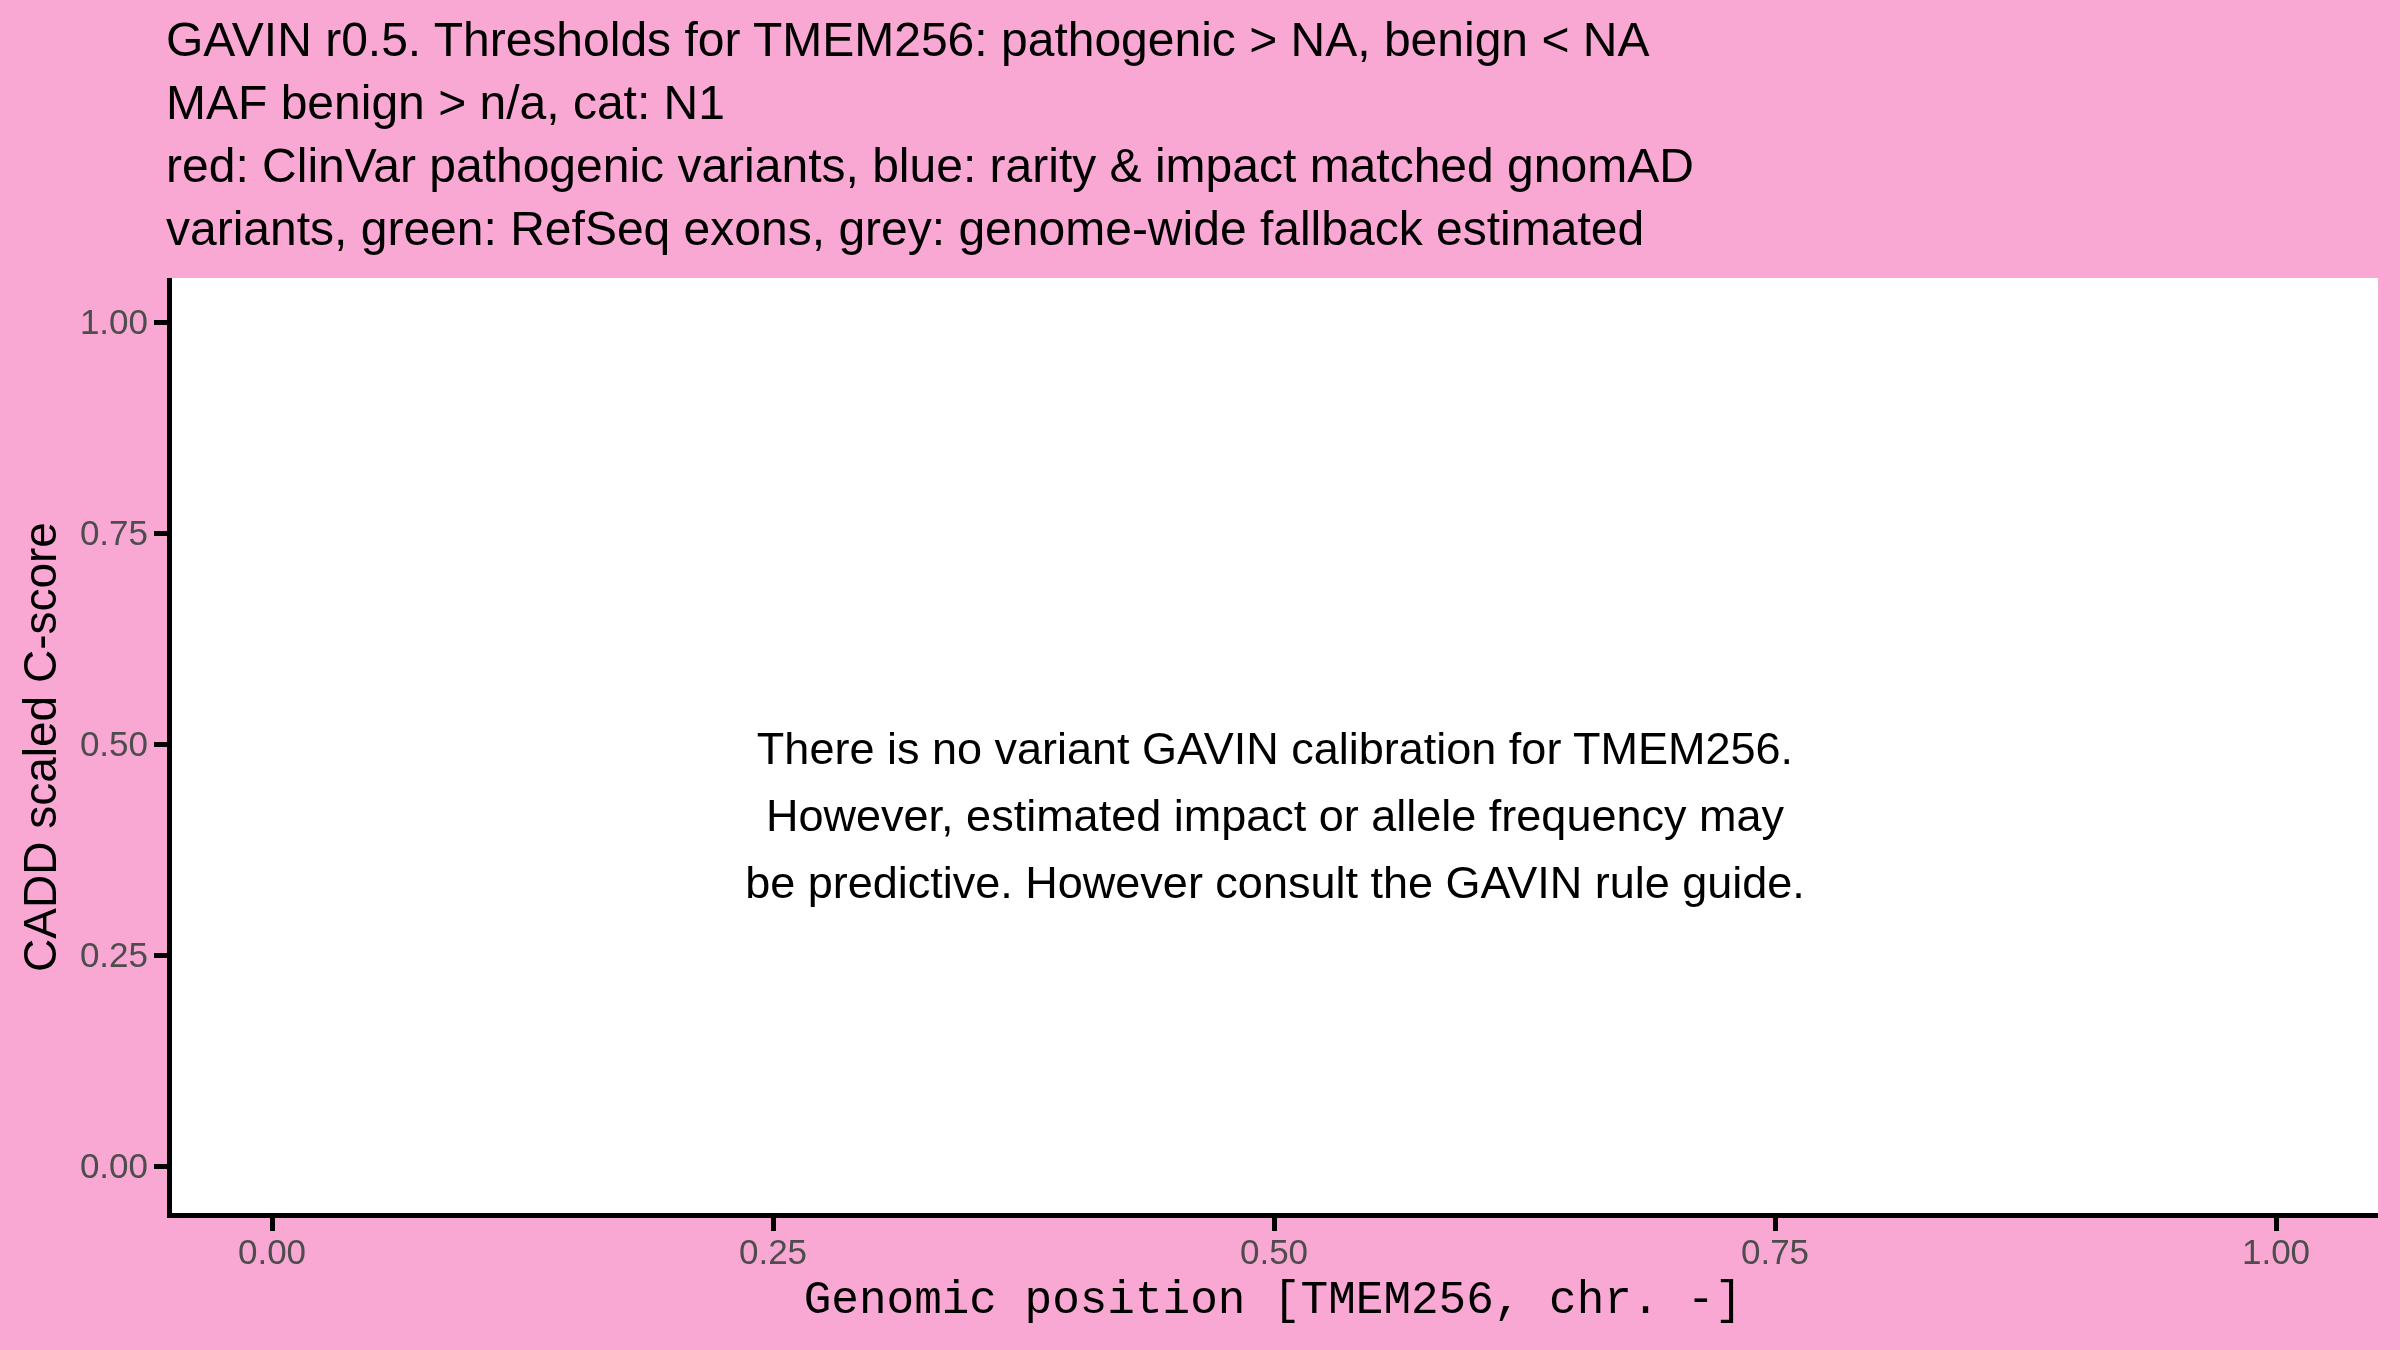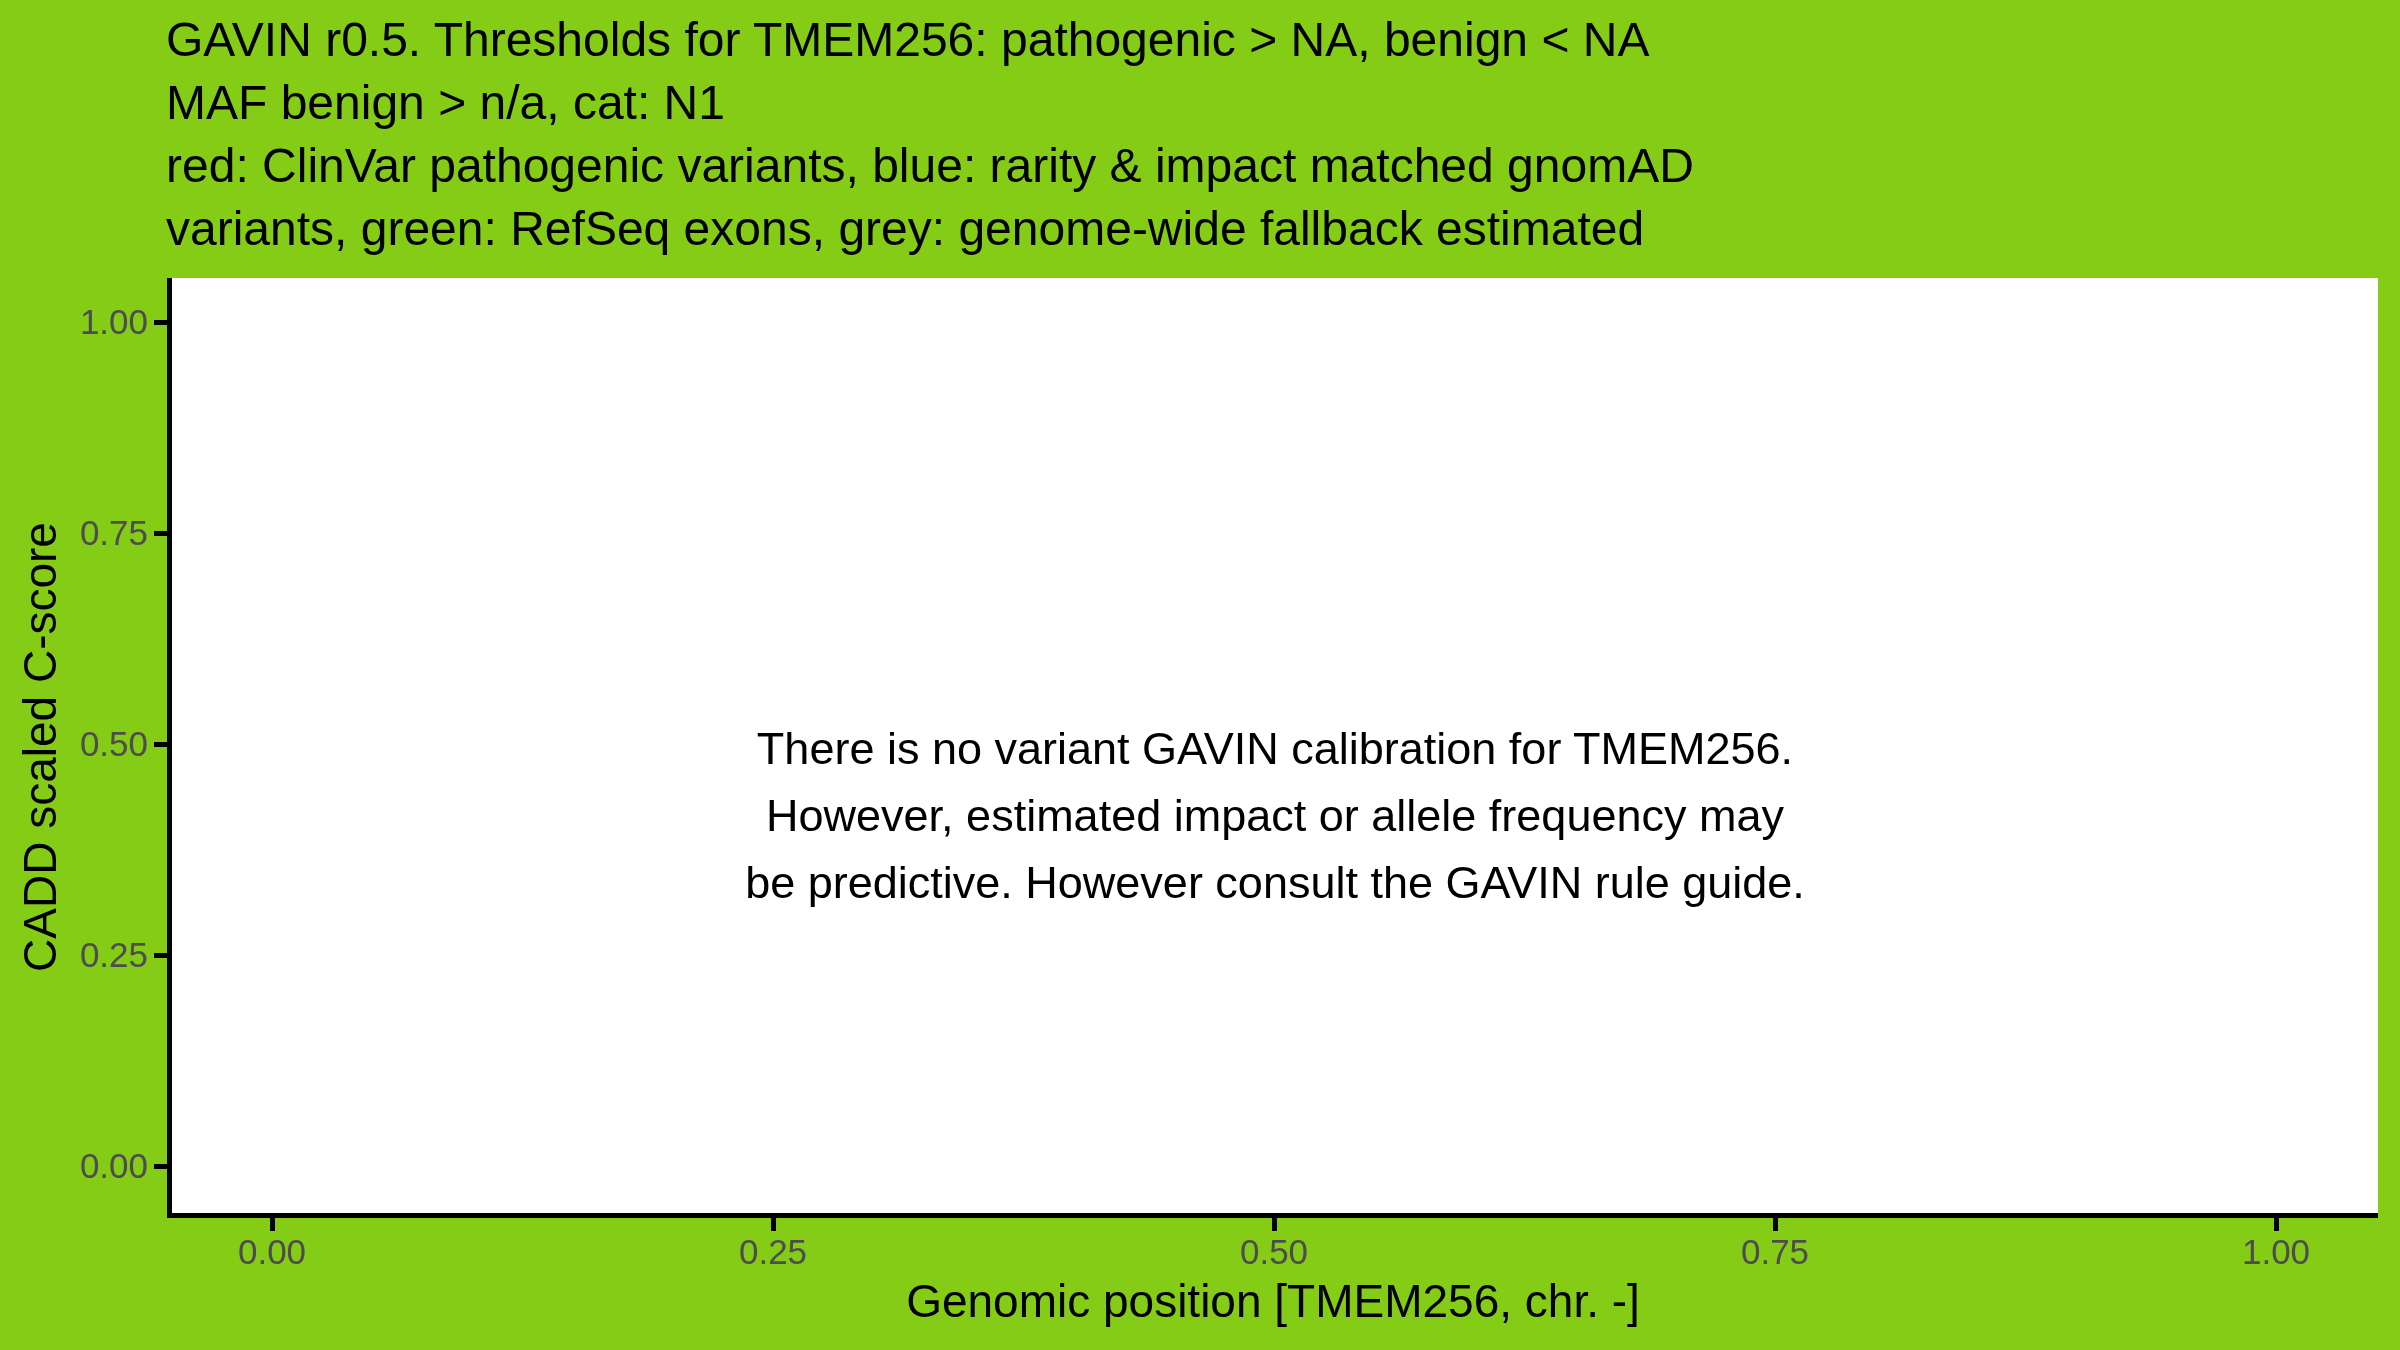--- a/index.html
+++ b/index.html
@@ -4,21 +4,21 @@
 <style>
   html, body {
     margin: 0;
     padding: 0;
     background: #ffffff;
   }
   .canvas {
     position: relative;
     width: 2400px;
     height: 1350px;
-    background: #84cc16;
+    background: #f9a8d4;
     font-family: "Liberation Sans", sans-serif;
     overflow: hidden;
   }
   .plot-title {
     position: absolute;
     left: 166px;
     top: 8px;
     font-size: 48px;
     line-height: 63px;
     color: #000000;
@@ -85,20 +85,21 @@
   }
   .x-axis-title {
     position: absolute;
     left: 1273px;
     top: 1276px;
     transform: translateX(-50%);
     font-size: 46px;
     line-height: 50px;
     color: #000000;
     white-space: nowrap;
+    font-family: Liberation Mono, monospace;
   }
   .y-axis-title {
     position: absolute;
     left: 40px;
     top: 747px;
     transform: translate(-50%, -50%) rotate(-90deg);
     font-size: 46px;
     line-height: 50px;
     color: #000000;
     white-space: nowrap;

